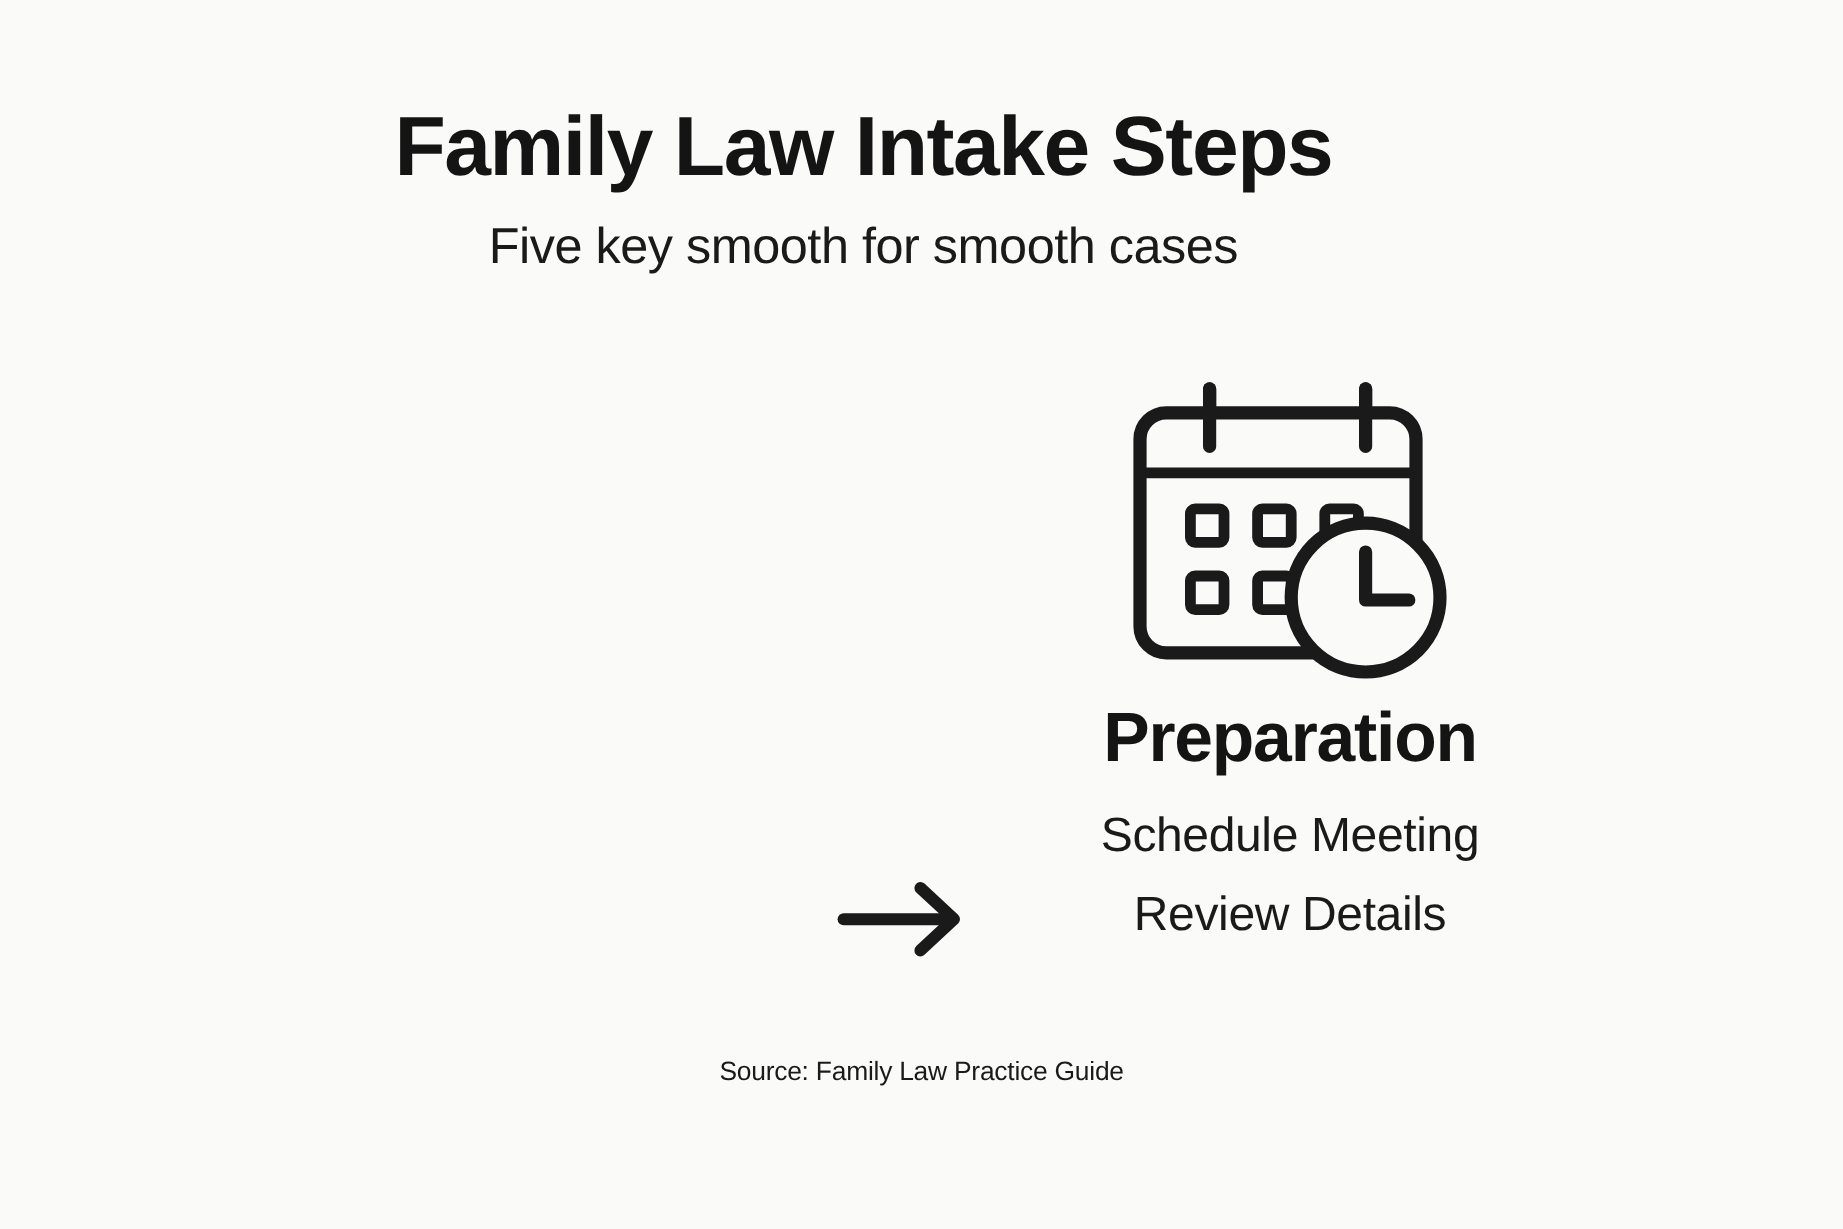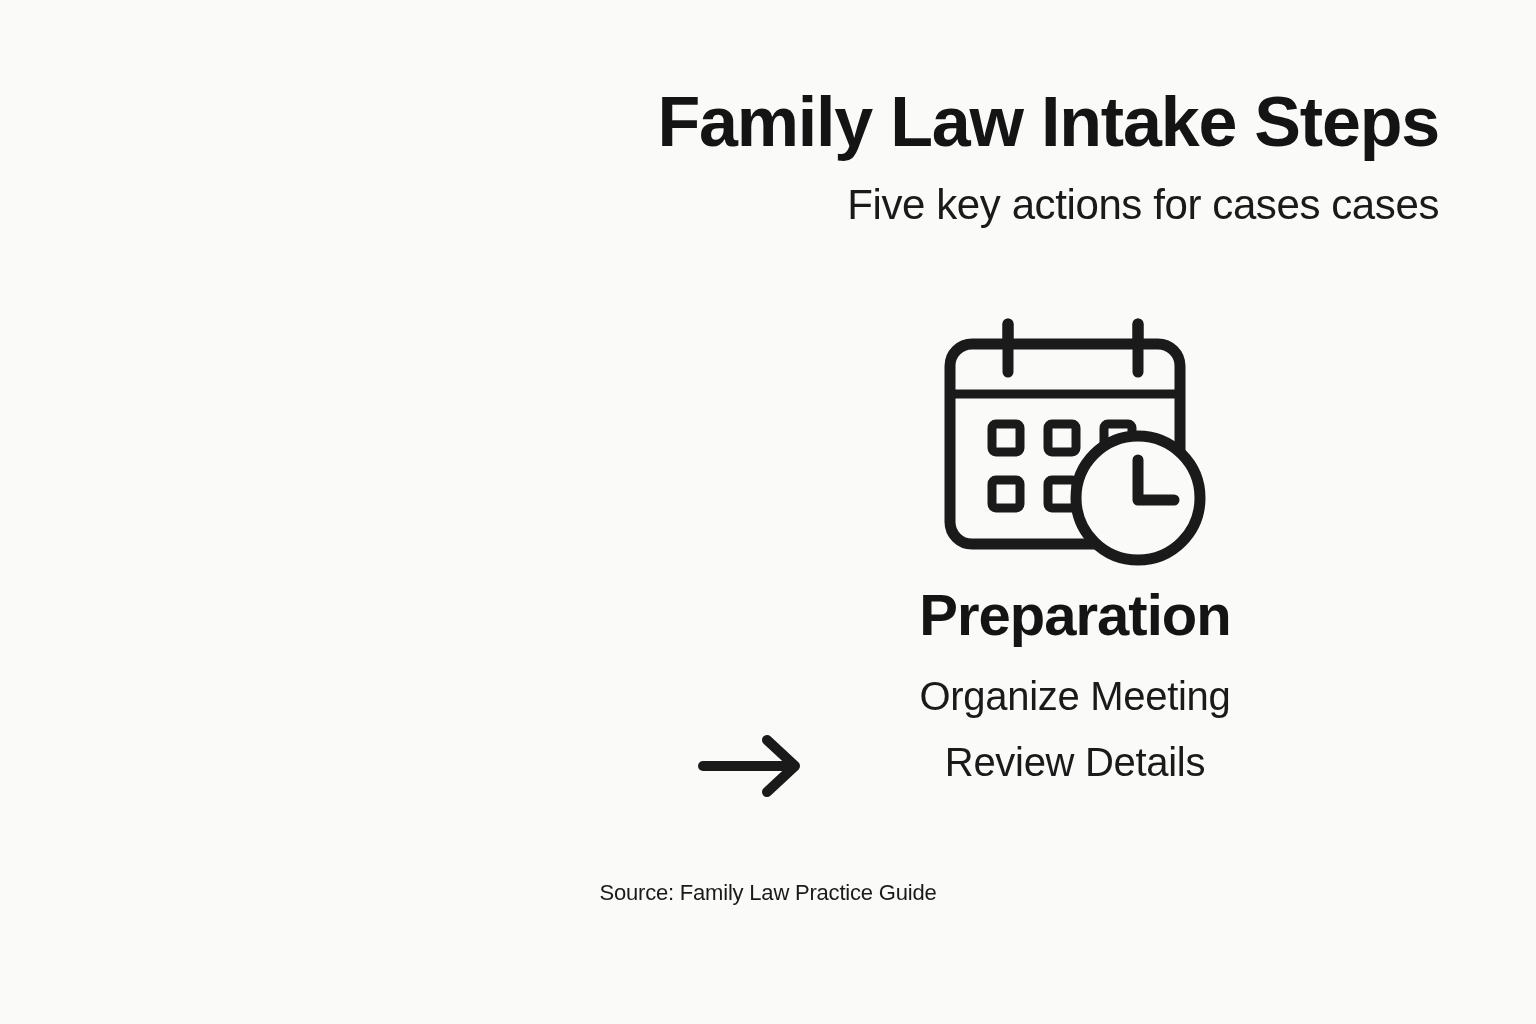--- a/index.html
+++ b/index.html
@@ -21,21 +21,21 @@
     height: 1024px;
     background: #FAFAF8;
   }
 
   
   .header {
     position: absolute;
     top: 86px;
     left: 0;
     width: 1439px;
-    text-align: right;
+    text-align: center;
   }
   .title {
     font-size: 70px;
     font-weight: 700;
     letter-spacing: -1.2px;
     line-height: 1.05;
     color: #141414;
     margin: 0;
   }
   .subtitle {
@@ -110,21 +110,21 @@
     color: #1a1a1a;
   }
 </style>
 </head>
 <body>
 
 <div class="canvas">
 
   <div class="header">
     <h1 class="title">Family Law Intake Steps</h1>
-    <p class="subtitle">Five key actions for cases cases</p>
+    <p class="subtitle">Five key smooth for smooth cases</p>
   </div>
 
   <div class="steps">
 
 
     <div class="connector">
       <svg width="120" height="70" viewBox="0 0 120 70">
         <g fill="none" stroke="#1a1a1a" stroke-width="10" stroke-linecap="round" stroke-linejoin="round">
           <line x1="8" y1="36" x2="98" y2="36"></line>
           <polyline points="72,10 100,36 72,62"></polyline>
@@ -159,21 +159,21 @@
             <rect x="118" y="172" width="28" height="28" rx="4" ry="4"></rect>
           </g>
 
           <circle cx="208" cy="190" r="62" fill="#FAFAF8" stroke="#1a1a1a" stroke-width="11"></circle>
           <g fill="none" stroke="#1a1a1a" stroke-width="11" stroke-linecap="round" stroke-linejoin="round">
             <polyline points="208,152 208,192 244,192"></polyline>
           </g>
         </svg>
       </div>
       <h2 class="step-label">Preparation</h2>
-      <p class="step-sub">Organize Meeting</p>
+      <p class="step-sub">Schedule Meeting</p>
       <p class="step-sub">Review Details</p>
     </div>
 
   </div>
 
   <div class="source">Source: Family Law Practice Guide</div>
 
 </div>
 
 </body></html>

